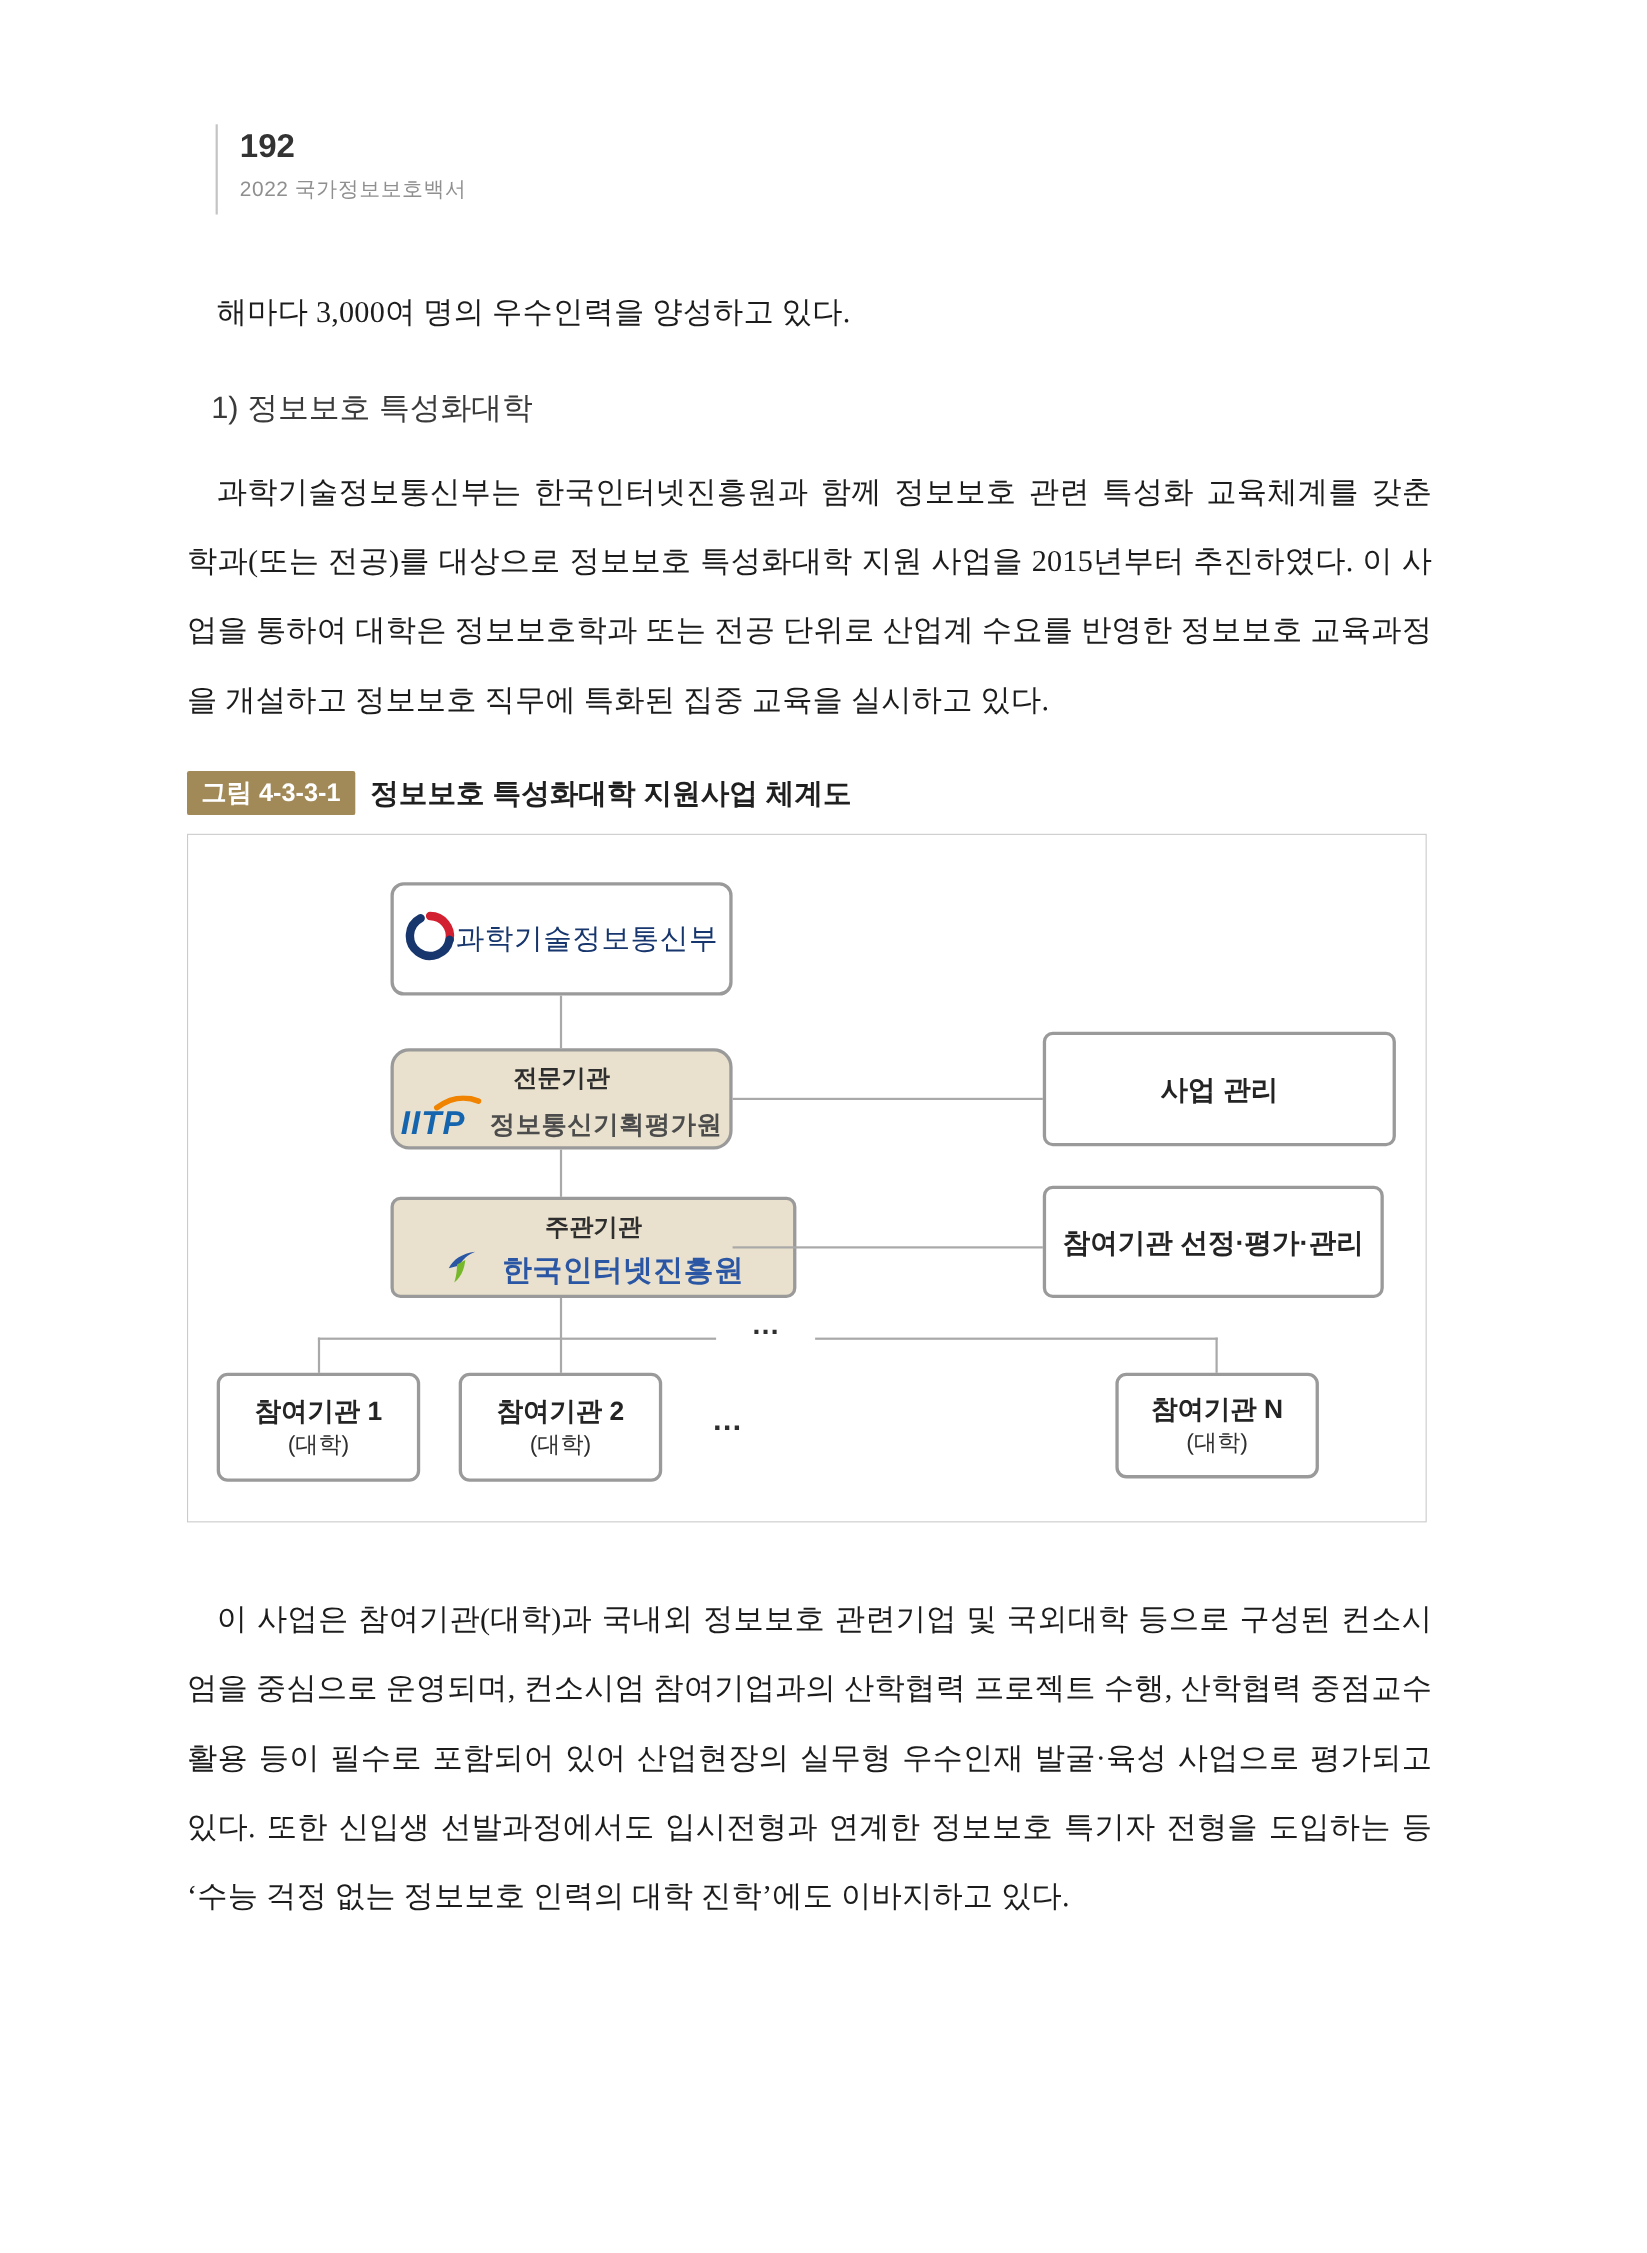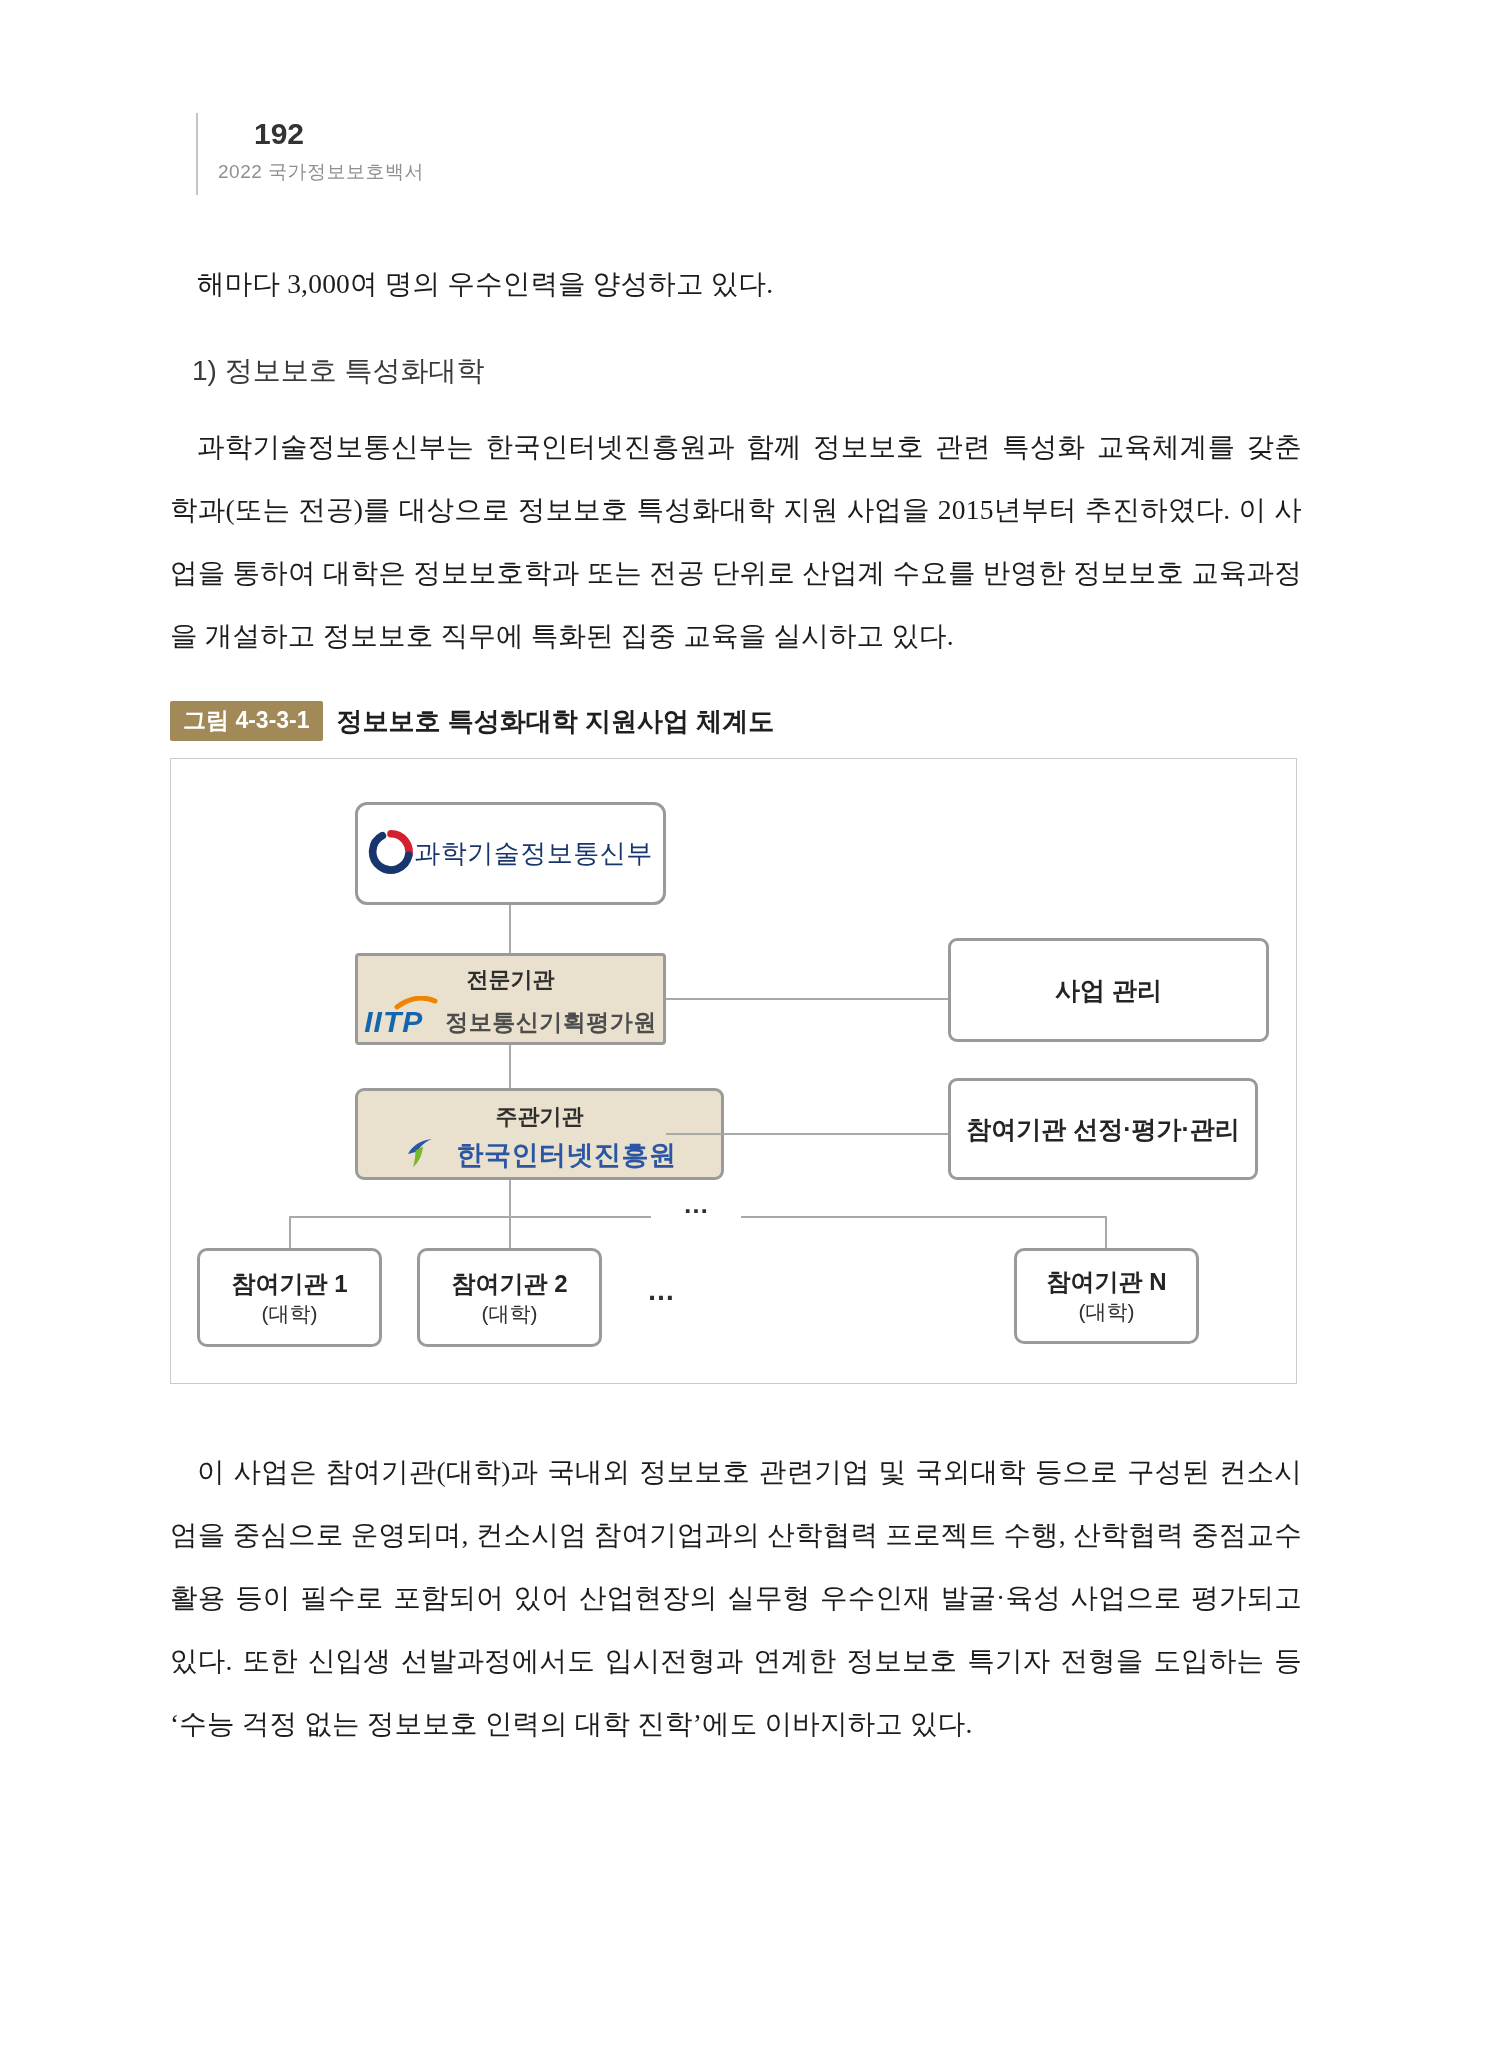--- a/index.html
+++ b/index.html
@@ -12,21 +12,21 @@
     overflow:hidden;
   }
 
   
   .runhead{
     position:absolute;left:196px;top:113px;
     border-left:2px solid #c4c4c4;
     padding:4px 0 10px 20px;
     font-family:"Liberation Sans", sans-serif;
   }
-  .runhead .pagenum{font-size:30px;font-weight:700;color:#333;line-height:34px;margin-left:36px;}
+  .runhead .pagenum{font-size:30px;font-weight:700;color:#333;line-height:34px;}
   .runhead .booktitle{font-size:19px;color:#8f8f8f;margin-top:8px;letter-spacing:0.5px;}
 
   
   .main{
     position:absolute;left:170px;top:252px;width:1132px;
   }
   .main p{
     margin:0;
     font-size:27.5px;
     line-height:63px;
@@ -66,21 +66,21 @@
     font-family:"Liberation Sans", sans-serif;
   }
   .dbox{
     position:absolute;box-sizing:border-box;
     border:3px solid #9a9a9a;background:#fff;
     display:flex;flex-direction:column;align-items:center;justify-content:center;
   }
   .dbox.beige{background:#e9e1cd;}
   .box-a{left:184px;top:43px;width:311px;height:103px;border-radius:12px;flex-direction:row;}
   .box-a .ministry-name{font-size:26px;font-weight:500;color:#17366d;letter-spacing:0.5px;}
-  .box-b{left:184px;top:194px;width:311px;height:92px;border-radius:4px;gap:6px;padding-top:6px;}
+  .box-b{left:184px;top:194px;width:311px;height:92px;border-radius:17px;gap:6px;padding-top:6px;}
   .box-c{left:184px;top:329px;width:369px;height:92px;border-radius:9px;gap:5px;padding-top:6px;}
   .role-label{font-size:22px;font-weight:700;color:#2e2e2e;}
   .logo-row{display:flex;align-items:center;gap:22px;}
   .iitp-wordmark{
     position:relative;
     font-family:"Liberation Sans", sans-serif;
     font-style:italic;font-weight:800;font-size:30px;color:#1565ae;letter-spacing:1px;
     padding-top:4px;
   }
   .iitp-swoosh{position:absolute;top:-5px;left:30px;}

